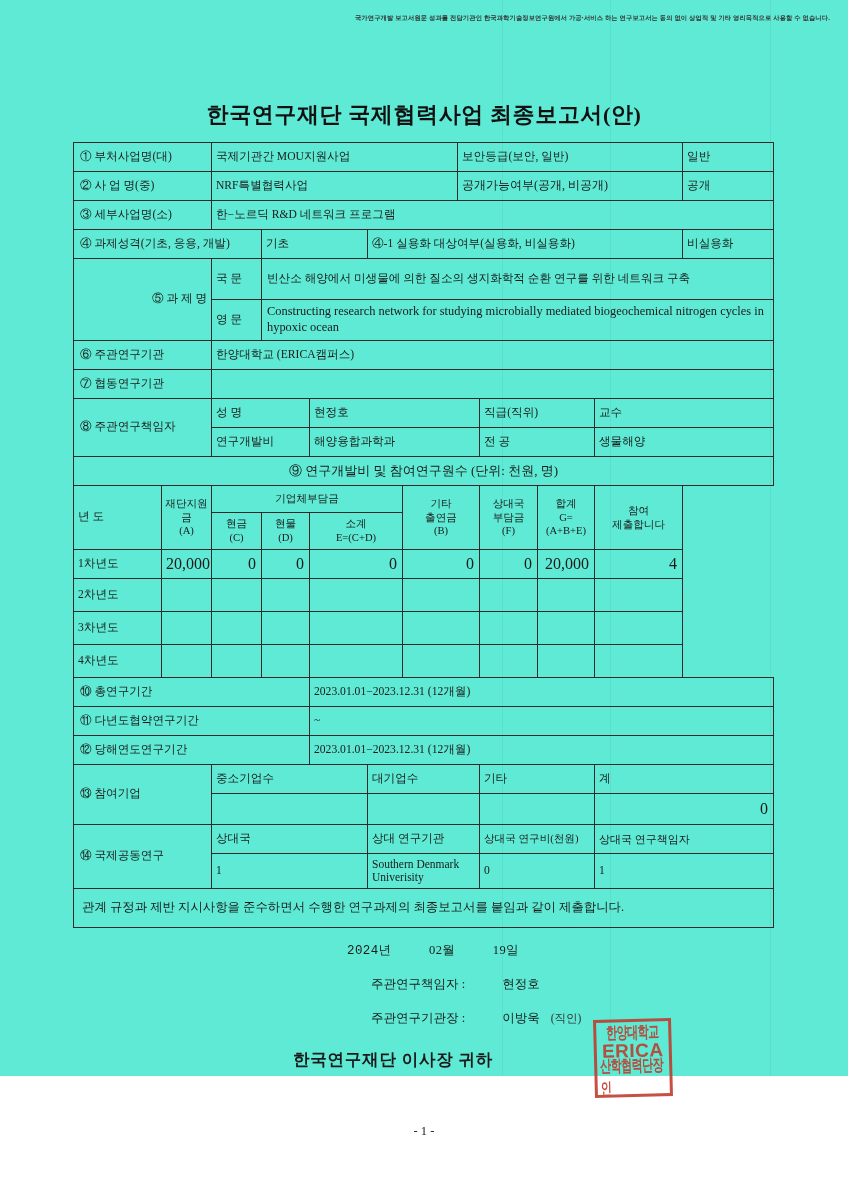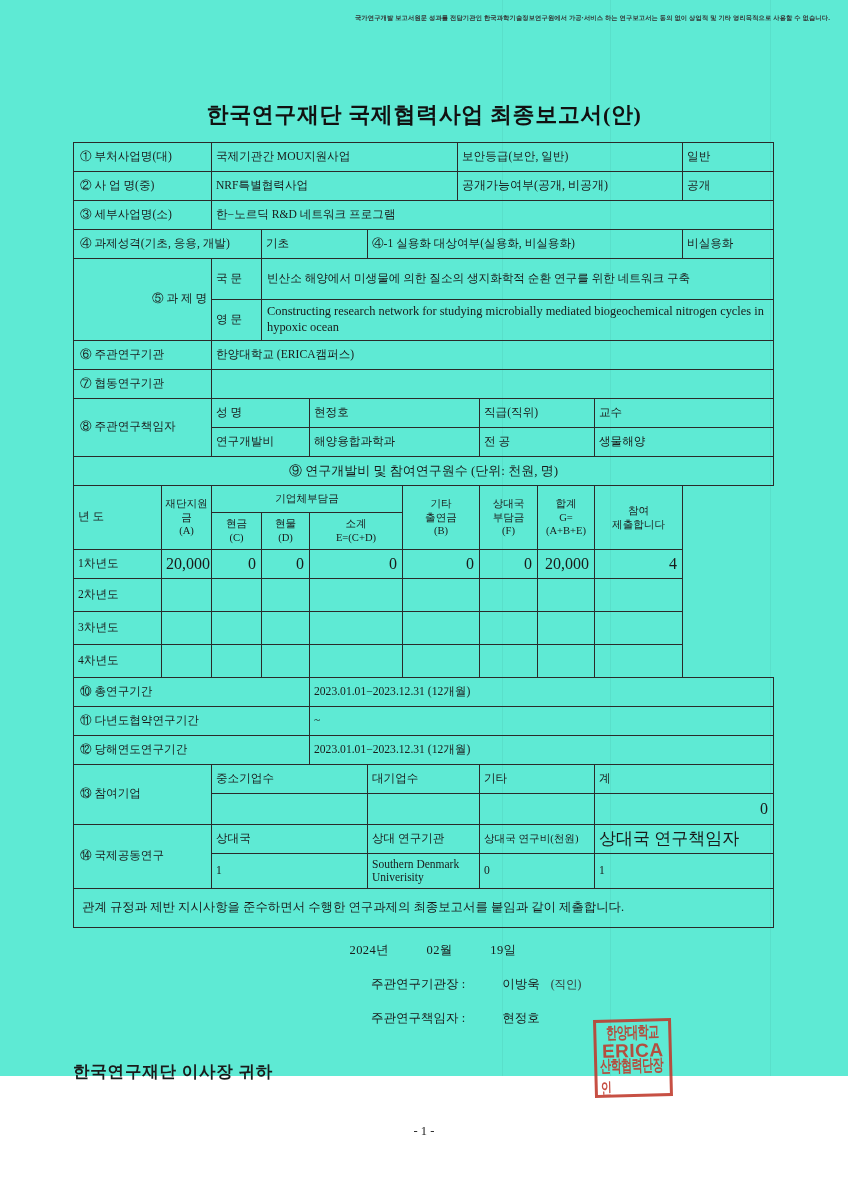--- a/index.html
+++ b/index.html
@@ -119,21 +119,21 @@
     left: 73px;
     width: 700px;
   }
   .sig-date {
     text-align: center;
     font-size: 12.5px;
     letter-spacing: 0.4px;
     margin-left: 20px;
   }
   .sig-date span { display: inline-block; }
-  .sig-date .y { margin-right: 34px; }
+  .sig-date .y { margin-right: 34px; font-family: Liberation Mono, monospace; }
   .sig-date .m { margin-right: 34px; font-family: Liberation Serif, serif; }
 
   .sig-line {
     font-size: 12.5px;
     margin-top: 17px;
     position: relative;
     padding-left: 298px;
   }
   .sig-line .role {
     display: inline-block;
@@ -142,25 +142,25 @@
   .sig-line .name {
     display: inline-block;
   }
   .sig-note {
     color: #333;
     margin-left: 8px;
     font-size: 11.5px;
   }
 
   .addressee {
-    text-align: left;
+    text-align: center;
     font-size: 16.5px;
     font-weight: bold;
     letter-spacing: 0.8px;
-    margin-top: 34px;
+    margin-top: 22px;
     padding-right: 60px;
   }
 
   
   .seal {
     position: absolute;
     left: 594px;
     top: 1019px;
     width: 78px;
     height: 78px;
@@ -421,21 +421,21 @@
       <td class="num-cell" colspan="3"></td>
       <td class="num-cell" colspan="2"></td>
       <td class="num-cell" colspan="2">0</td>
     </tr>
 
     <tr>
       <td class="lbl" rowspan="2" colspan="2">⑭ 국제공동연구</td>
       <td class="c" colspan="3">상대국</td>
       <td class="c" colspan="3">상대 연구기관</td>
       <td class="c" colspan="2" style="font-size:10.6px">상대국 연구비(천원)</td>
-      <td class="c" colspan="2" style="font-size:17px">상대국 연구책임자</td>
+      <td class="c" colspan="2" style="font-size:11px">상대국 연구책임자</td>
     </tr>
     <tr>
       <td class="c" colspan="3" style="height:30px">1</td>
       <td class="c" colspan="3" style="font-family:'Liberation Serif',serif;font-size:11.5px;line-height:1.15">Southern Denmark Univerisity</td>
       <td class="c" colspan="2">0</td>
       <td class="c" colspan="2">1</td>
     </tr>
 
     <tr>
       <td class="stmt" colspan="12">관계 규정과 제반 지시사항을 준수하면서 수행한 연구과제의 최종보고서를 붙임과 같이 제출합니다.</td>
@@ -444,28 +444,28 @@
     </table>
 
   <div class="sig-wrap">
     <div class="sig-date">
       <span class="y">2024년</span>
       <span class="m">02월</span>
       <span class="d">19일</span>
     </div>
 
     <div class="sig-line">
+      <span class="role">주관연구책임자 :</span>
+      <span class="name">현정호</span>
+    </div>
+
+    <div class="sig-line">
       <span class="role">주관연구기관장 :</span>
       <span class="name">이방욱</span>
       <span class="sig-note">(직인)</span>
-    </div>
-
-    <div class="sig-line">
-      <span class="role">주관연구책임자 :</span>
-      <span class="name">현정호</span>
     </div>
 
     <div class="addressee">한국연구재단 이사장 귀하</div>
   </div>
 
   <div class="seal">
     <div class="seal-inner">
       <div class="seal-row top">한양대학교</div>
       <div class="seal-row mid">ERICA</div>
       <div class="seal-row bottom">산학협력단장인</div>

